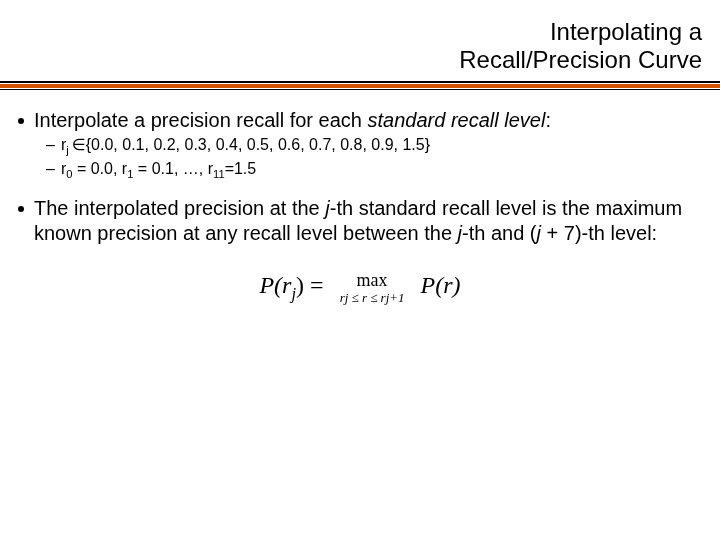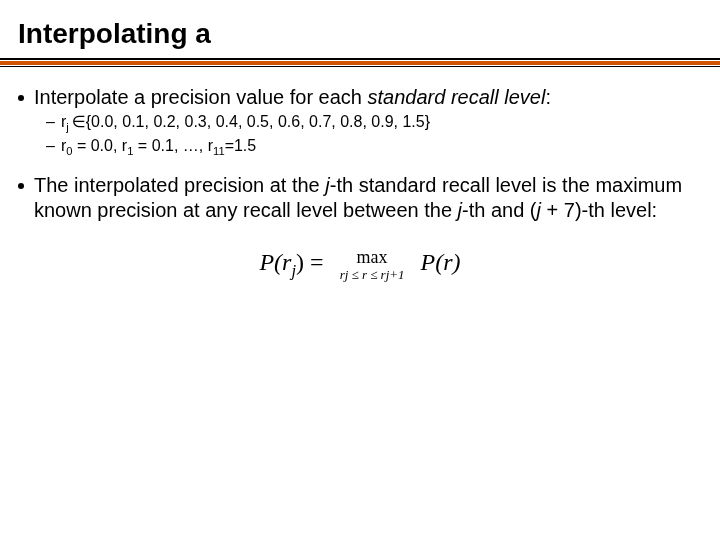--- a/index.html
+++ b/index.html
@@ -6,24 +6,25 @@
   body {
     width: 720px;
     height: 540px;
     background: #fff;
     font-family: Arial, Helvetica, sans-serif;
     color: #000;
     padding: 18px 18px 0 18px;
     position: relative;
   }
   .title {
-    font-size: 28px;
-    font-weight: bold;
+    font-size: 24px;
+    font-weight: normal;
     line-height: 1.15;
     margin-bottom: 8px;
+    text-align: right;
   }
   .rule-wrap { margin-left: -18px; margin-right: -18px; }
   .rule-top { height: 2px; background: #000; }
   .rule-mid { height: 4px; background: #d35400; margin-top: 1px; }
   .rule-bot { height: 1px; background: #000; margin-top: 1px; }
   .content { padding-top: 18px; font-size: 20px; line-height: 1.25; }
   .bullet { display: flex; margin-bottom: 2px; }
   .dot {
     width: 6px; height: 6px; background: #000; border-radius: 50%;
     margin-top: 10px; margin-right: 10px; flex: 0 0 6px;
@@ -50,34 +51,35 @@
     margin: 0 10px;
   }
   .max-top { font-style: normal; font-size: 18px; }
   .max-bot { font-size: 13px; font-style: italic; margin-top: 2px; }
 </style>
 </head>
 <body>
 
 <div class="title">
   <span>Interpolating a</span><br>
+  <span>Recall/Precision Curve</span>
 </div>
 
 <div class="rule-wrap">
   <div class="rule-top"></div>
   <div class="rule-mid"></div>
   <div class="rule-bot"></div>
 </div>
 
 <div class="content">
 
   <div class="bullet">
     <div class="dot"></div>
     <div class="bullet-text">
-      <span>Interpolate a precision value for each </span><span class="italic">standard recall level</span><span>:</span>
+      <span>Interpolate a precision recall for each </span><span class="italic">standard recall level</span><span>:</span>
     </div>
   </div>
 
   <div class="sub-list">
     <div class="sub">
       <span class="dash">–</span>
       <span>
         <span>r</span><sub>j </sub><span>∈{0.0, 0.1, 0.2, 0.3, 0.4, 0.5, 0.6, 0.7, 0.8, 0.9, 1.5}</span>
       </span>
     </div>

